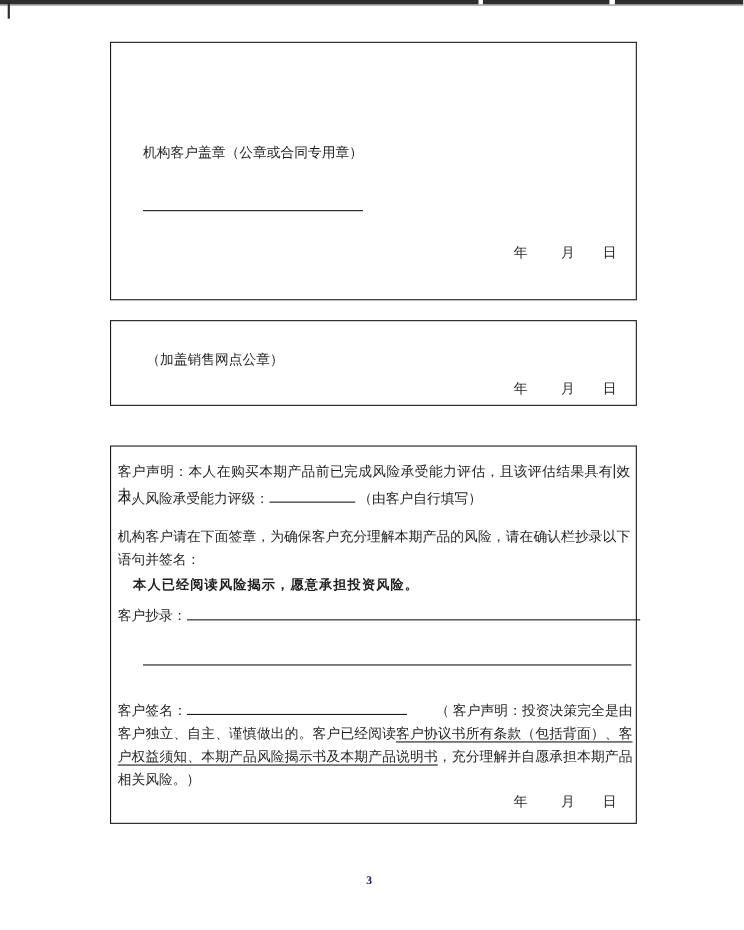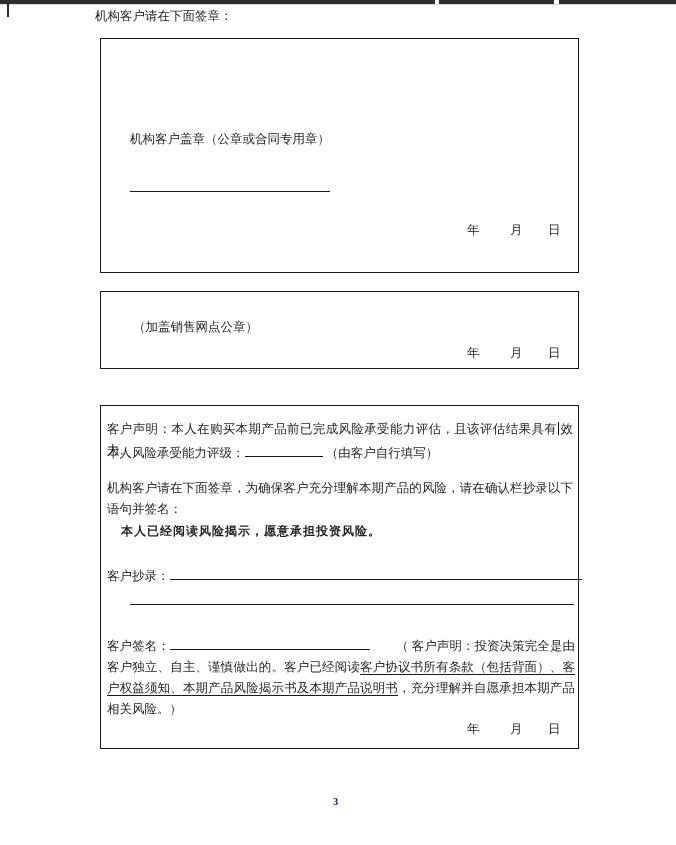--- a/index.html
+++ b/index.html
@@ -51,21 +51,20 @@
 <body>
 
 <div class="page">
 
   <div class="top-bar">
     <div class="top-notch notch-a"></div>
     <div class="top-notch notch-b"></div>
   </div>
   <div class="edge-tick"></div>
 
-  <div class="h-line h-inst">机构客户请在下面签章：</div>
 
   <div class="box box1">
 
     <div class="abs" style="left:29px;top:90px;white-space:nowrap;">机构客户盖章（公章或合同专用章）</div>
 
     <div class="abs" style="left:29px;top:138px;white-space:nowrap;">
       <span class="uline" style="width:200px;"></span>
     </div>
 
     <div class="date-row" style="top:181px;">
@@ -91,21 +90,21 @@
 
     <div class="abs" style="left:6px;top:36px;white-space:nowrap;">
       <span>本人风险承受能力评级：</span><span class="uline" style="width:78px;"></span>
       <span>（由客户自行填写）</span>
     </div>
 
     <p class="para abs" style="left:6px;top:72px;width:466px;line-height:21px;">机构客户请在下面签章，为确保客户充分理解本期产品的风险，请在确认栏抄录以下语句并签名：</p>
 
     <div class="risk-big abs" style="left:20px;top:115px;">本人已经阅读风险揭示，愿意承担投资风险。</div>
 
-    <div class="abs" style="left:6px;top:159px;white-space:nowrap;">
+    <div class="abs" style="left:6px;top:143px;white-space:nowrap;">
       <span>客户抄录：</span><span class="uline" style="width:412px;"></span>
     </div>
 
     <div class="rule" style="left:29px;top:198px;width:444px;"></div>
 
     <p class="para abs" style="left:6px;top:229px;width:468px;line-height:21px;"><span>客户签名：</span><span class="uline" style="width:200px;margin-right:26px;"></span><span>（ 客户声明：投资决策完全是由客户独立、自主、谨慎做出的。客户已经阅读</span><span class="note-u">客户协议书所有条款（包括背面）、客户权益须知、本期产品风险揭示书及本期产品说明书</span><span>，充分理解并自愿承担本期产品相关风险。）</span></p>
 
     <div class="date-row" style="top:313px;">
       <span class="d-year">年</span>
       <span class="d-month">月</span>

